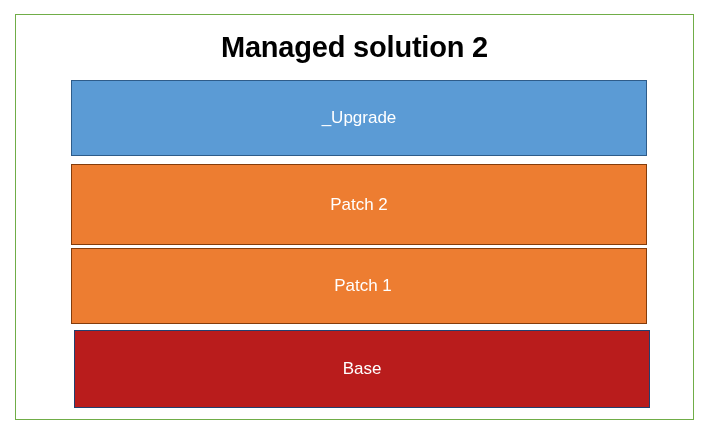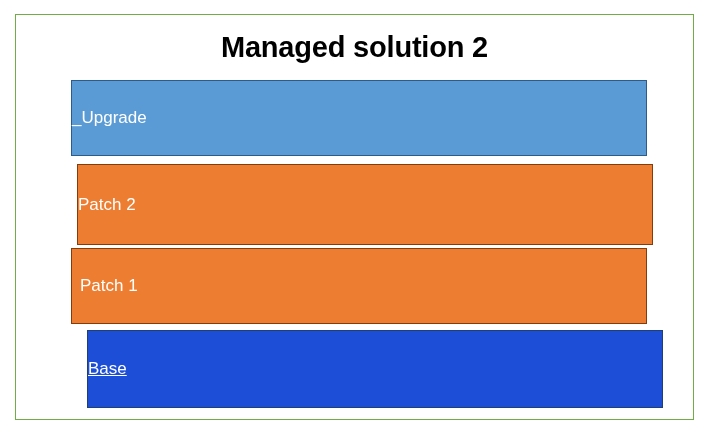--- a/index.html
+++ b/index.html
@@ -53,20 +53,21 @@
     left: 71px;
     top: 80px;
     width: 576px;
   }
 
   .layer {
     box-sizing: border-box;
     width: 576px;
     display: flex;
     align-items: center;
+    justify-content: center;
     color: #ffffff;
     font-family: "Liberation Sans", sans-serif;
     font-size: 17px;
     font-weight: normal;
     line-height: 20px;
     border: 1px solid #2E5A86;
   }
 
   .layer-label {
     display: block;
@@ -78,43 +79,42 @@
   .layer-upgrade {
     position: absolute;
     left: 0;
     top: 0;
     height: 76px;
     background: #5B9BD5;
     border-color: #2E5C8A;
   }
   .layer-patch2 {
     position: absolute;
-    left: 6px;
+    left: 0;
     top: 84px;
     height: 81px;
     background: #ED7D31;
     border-color: #843C0B;
   }
   .layer-patch1 {
     position: absolute;
     left: 0;
     top: 168px;
     height: 76px;
     background: #ED7D31;
     border-color: #843C0B;
     padding-left: 8px;
   }
   .layer-base {
     position: absolute;
-    left: 16px;
+    left: 3px;
     top: 250px;
     height: 78px;
-    background: #1d4ed8;
+    background: #b91c1c;
     border-color: #22406F;
-    text-decoration: underline;
   }
 </style>
 </head>
 <body>
 
 <div class="slide">
 
   <div class="frame"></div>
 
   <div class="title">Managed solution 2</div>

